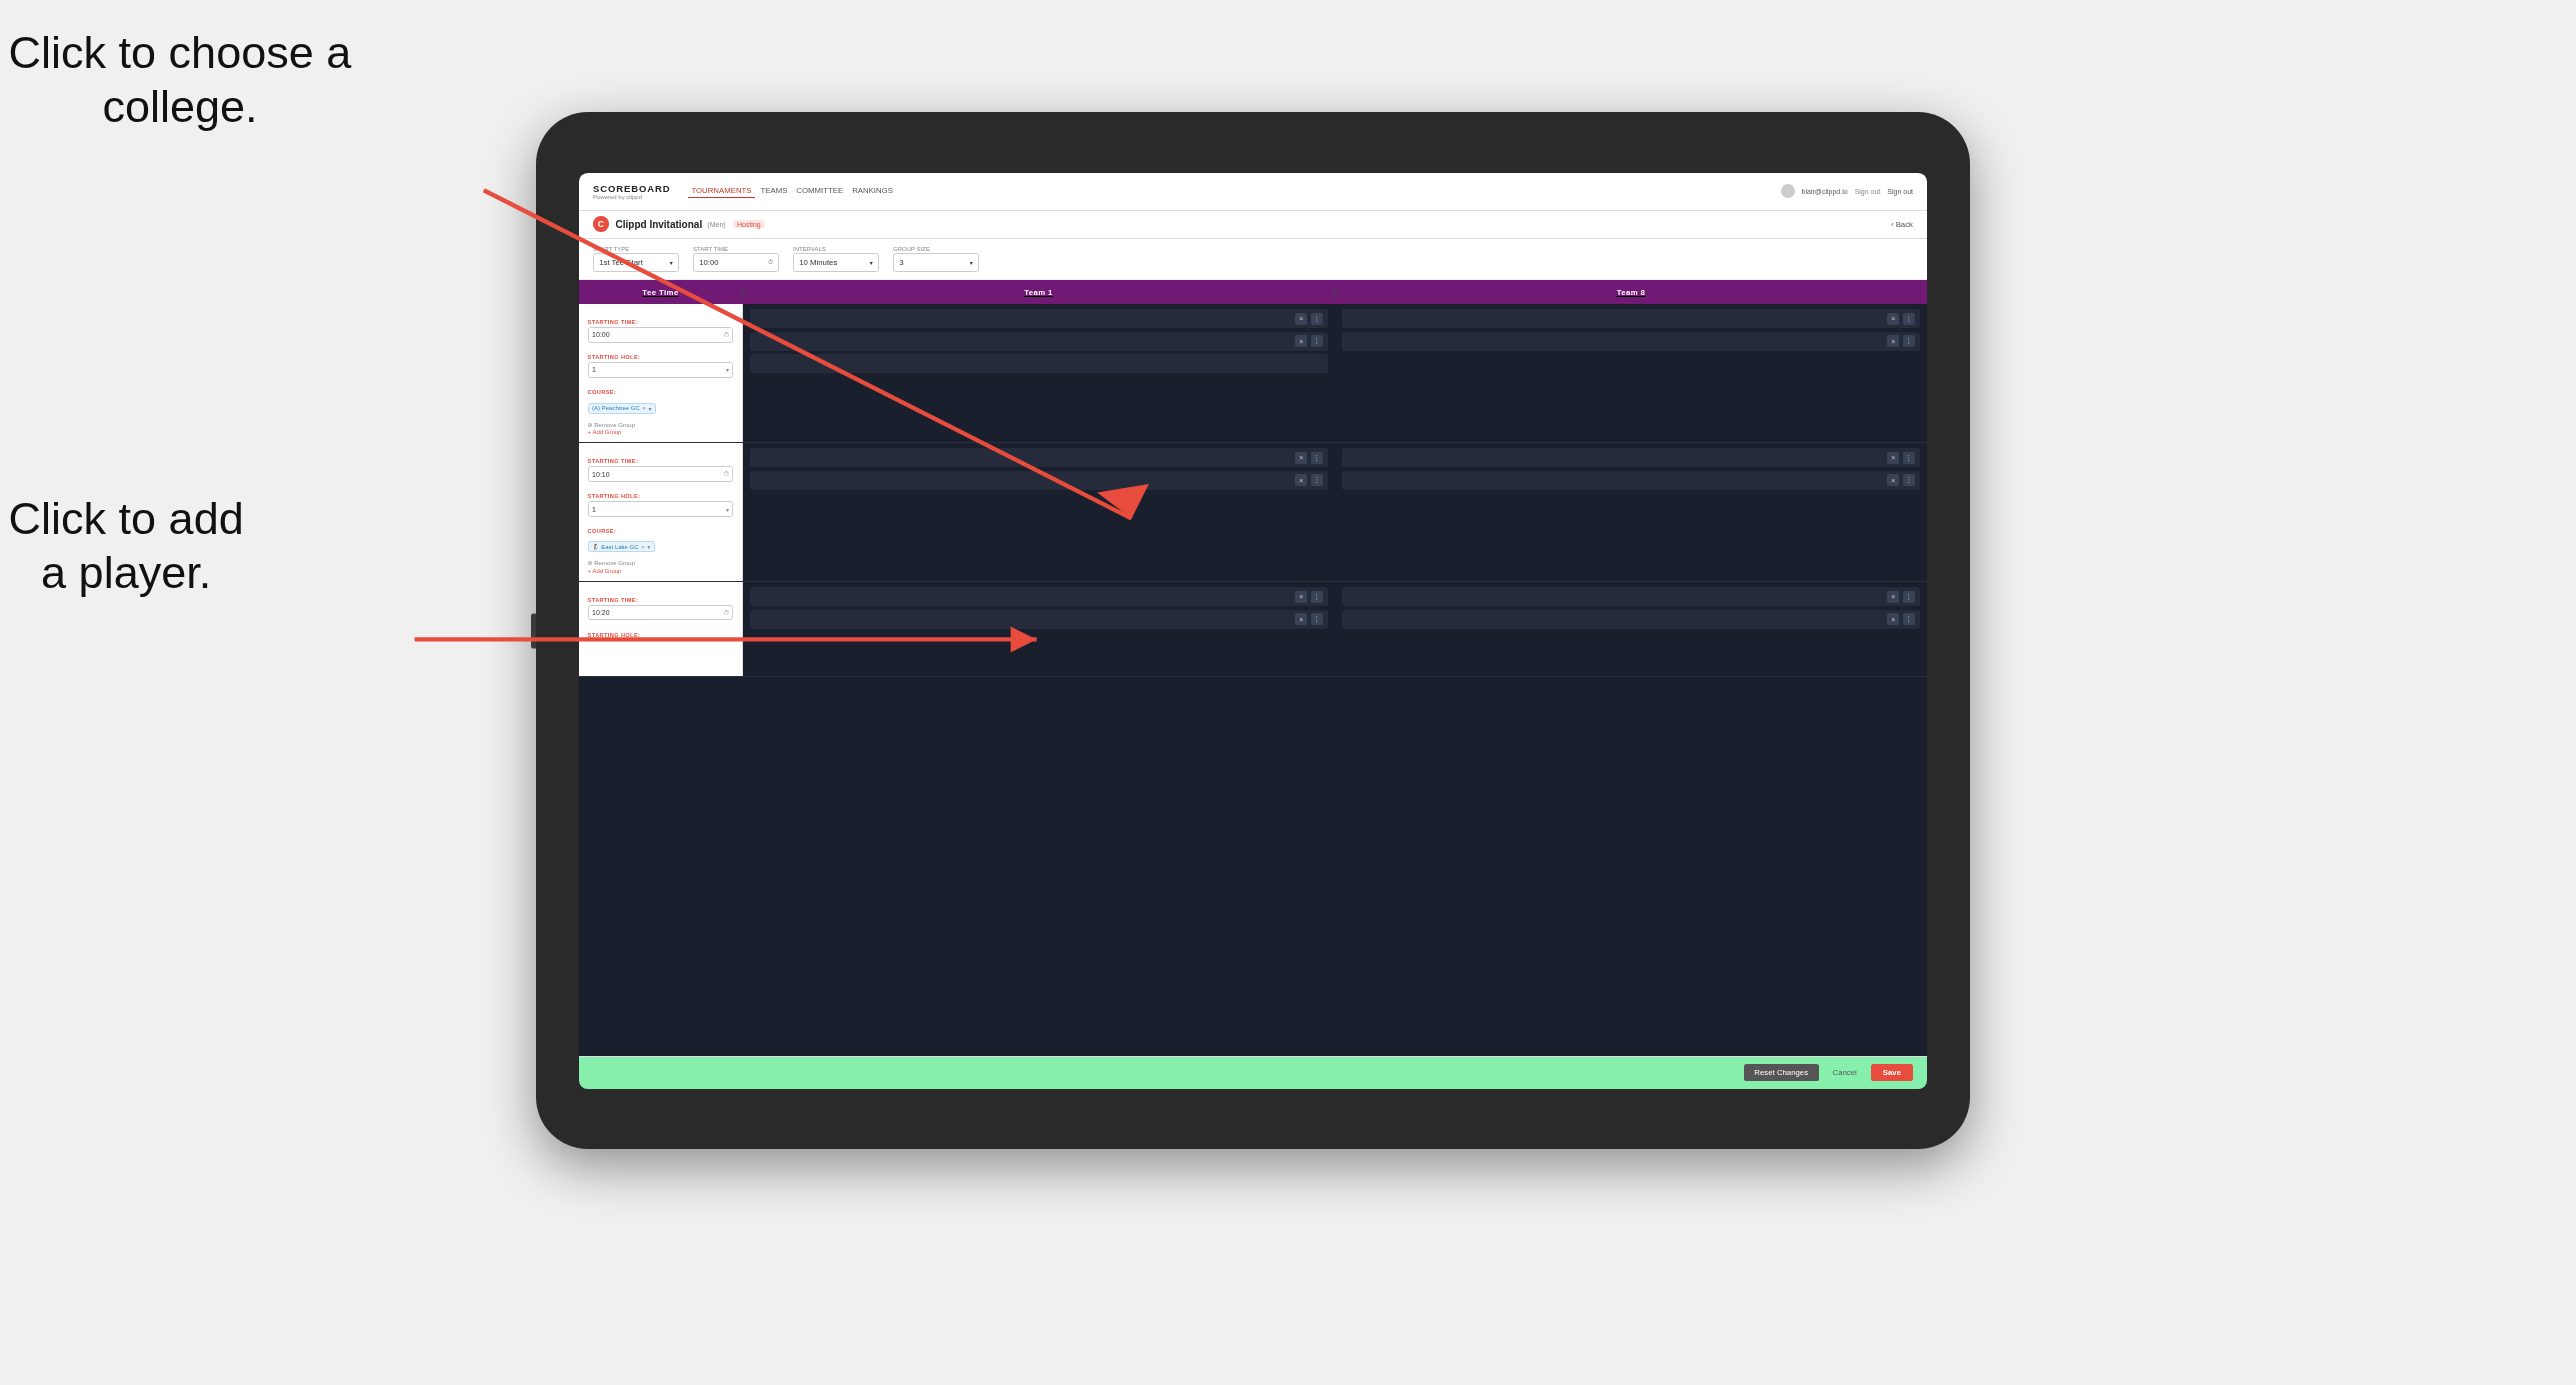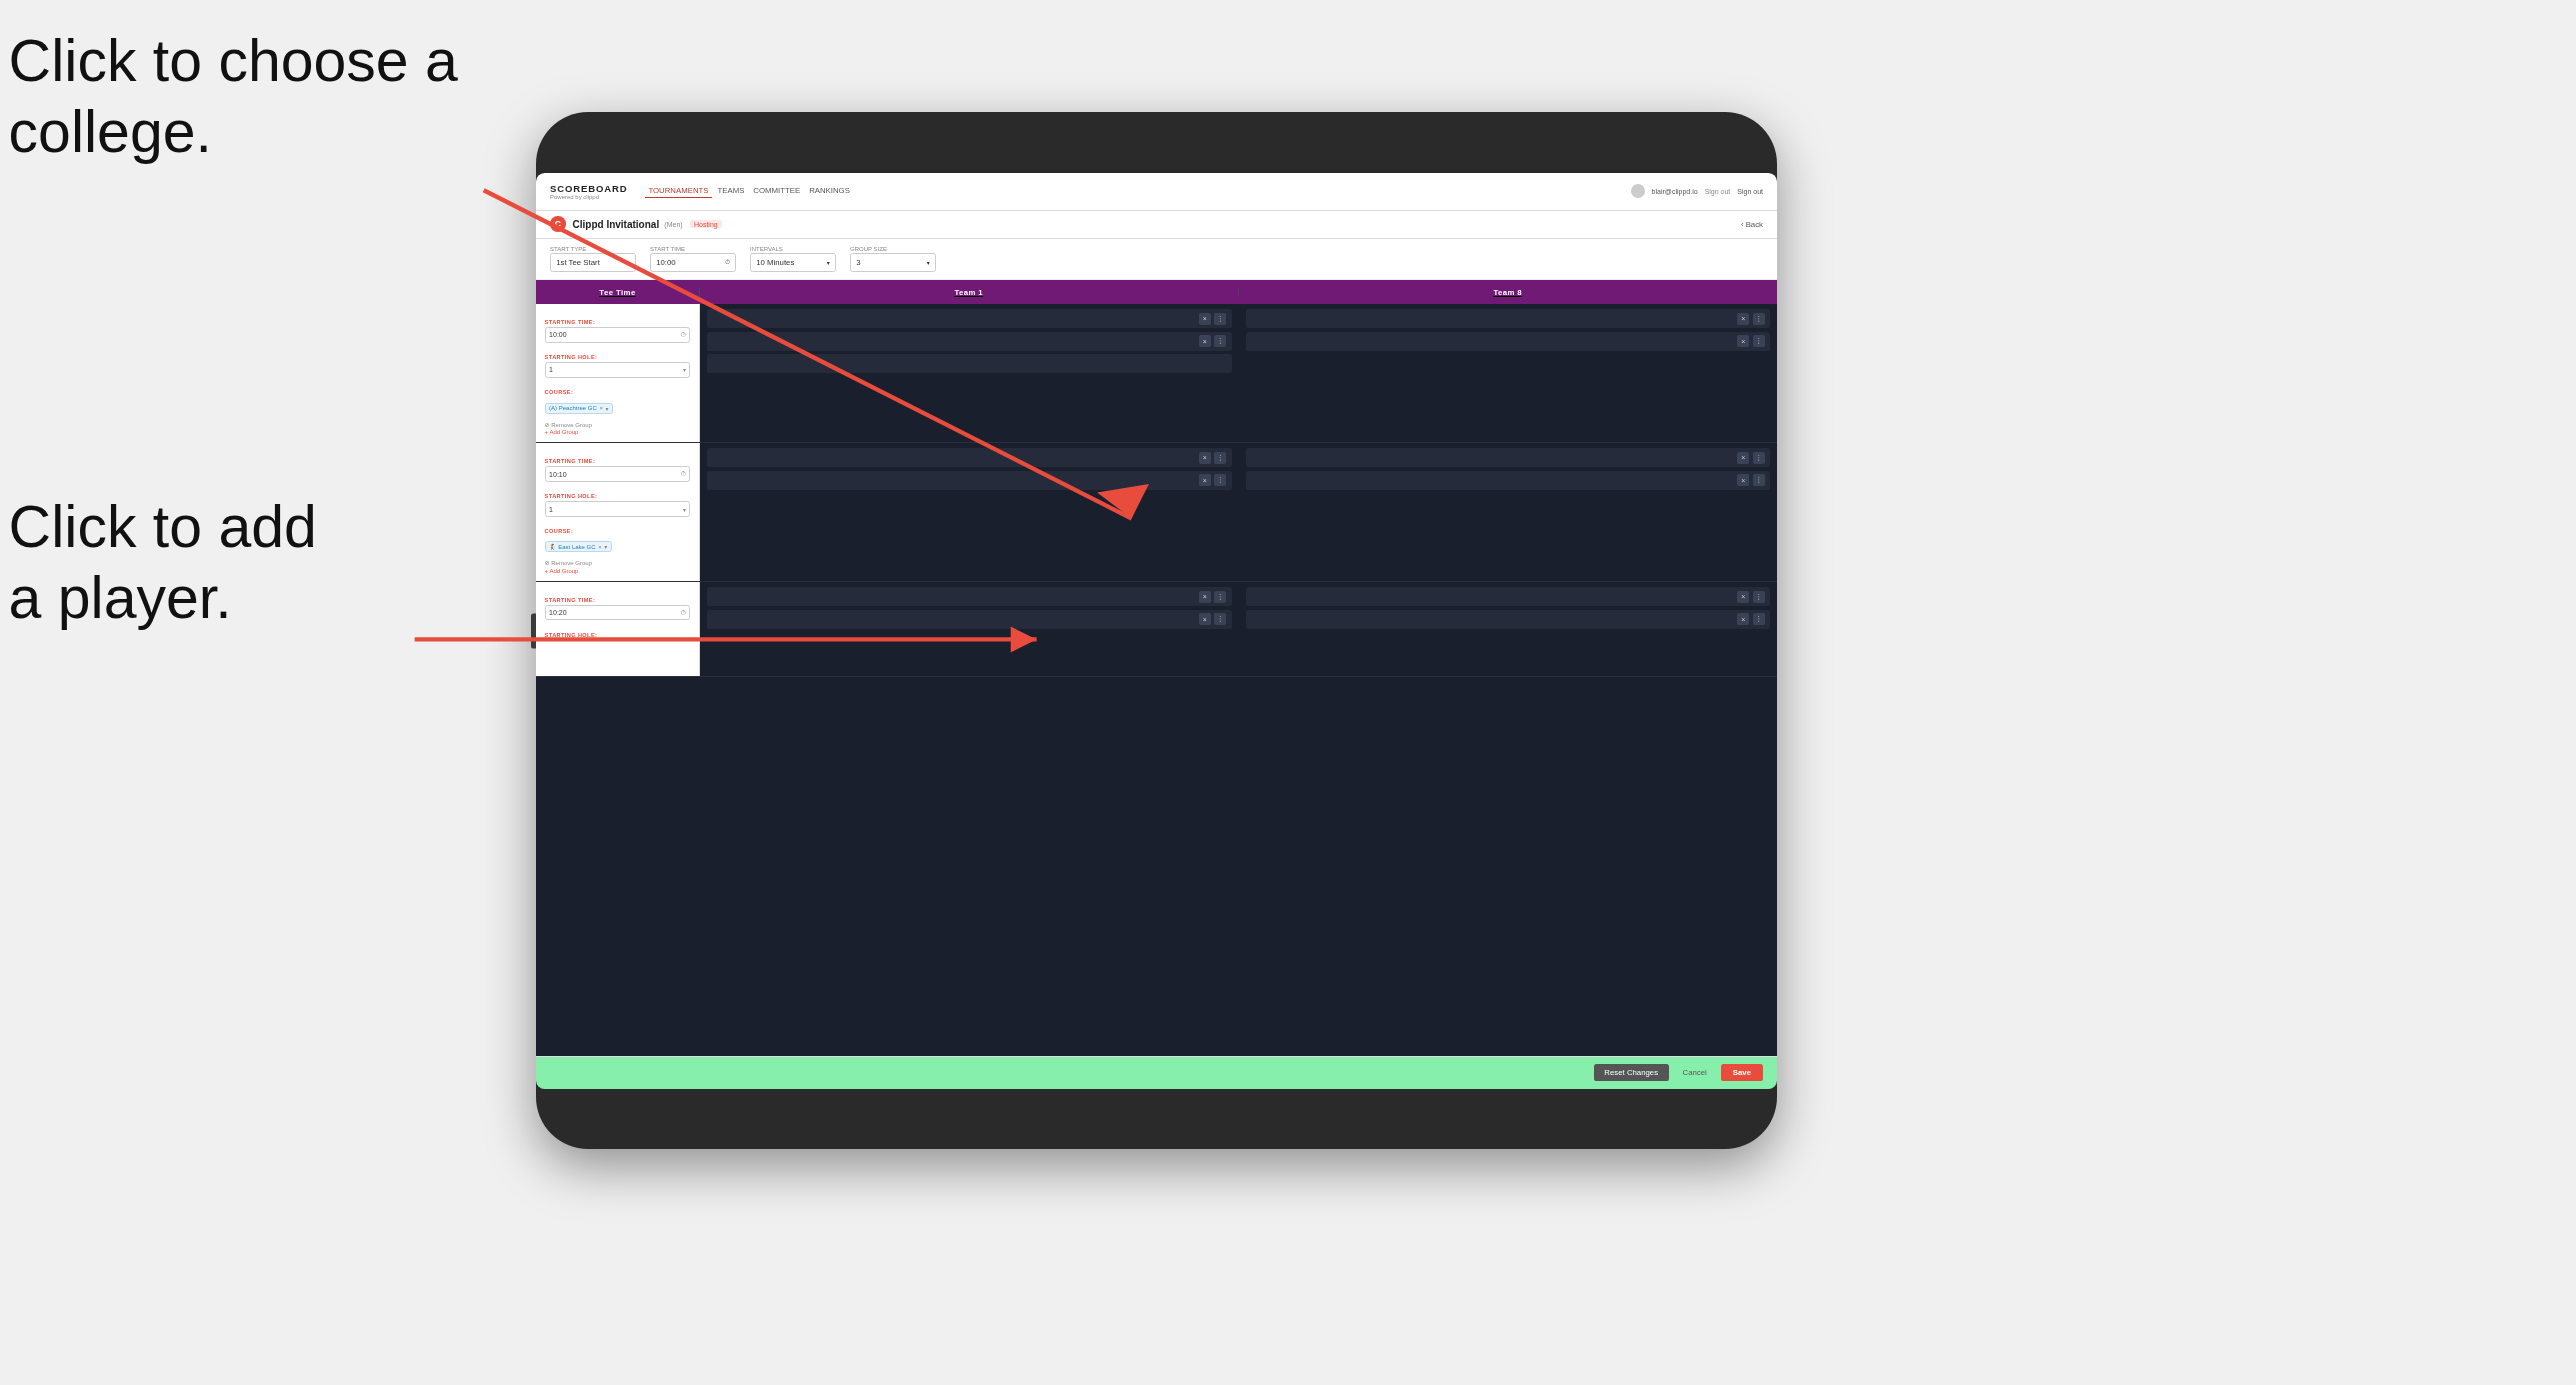--- a/index.html
+++ b/index.html
@@ -8,45 +8,46 @@
       font-family: Arial, sans-serif;
       width: 2576px;
       height: 1386px;
       position: relative;
       overflow: hidden;
     }
 
     
     .annotation {
       position: absolute;
-      font-size: 59px;
+      font-size: 45px;
       font-weight: 400;
       color: #111;
       line-height: 1.2;
       z-index: 100;
+      text-align: center;
     }
     #ann1 { top: 26px; left: 8.6px; }
     #ann2 { top: 492px; left: 8.6px; }
 
     
     .arrows-overlay {
       position: absolute;
       top: 0; left: 0;
       width: 2576px;
       height: 1386px;
       pointer-events: none;
       z-index: 99;
     }
 
     
     .tablet-frame {
       position: absolute;
       top: 112px;
       left: 536px;
-      width: 1241px;
+      width: 1434px;
       height: 1037px;
       background: #2a2a2a;
       border-radius: 52px;
       box-shadow: 0 17.3px 52px rgba(0,0,0,0.4);
       display: flex;
       align-items: center;
       justify-content: center;
     }
     .tablet-screen {
       width: 1348px;

